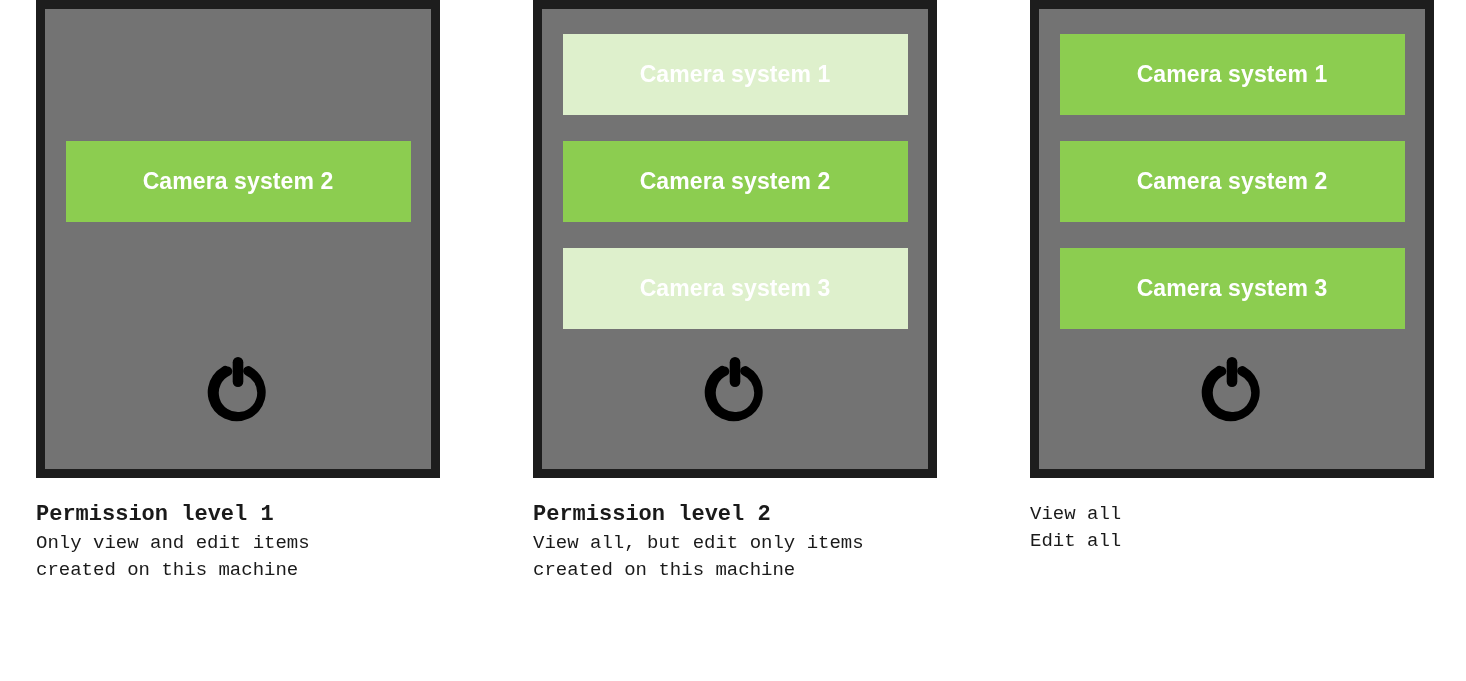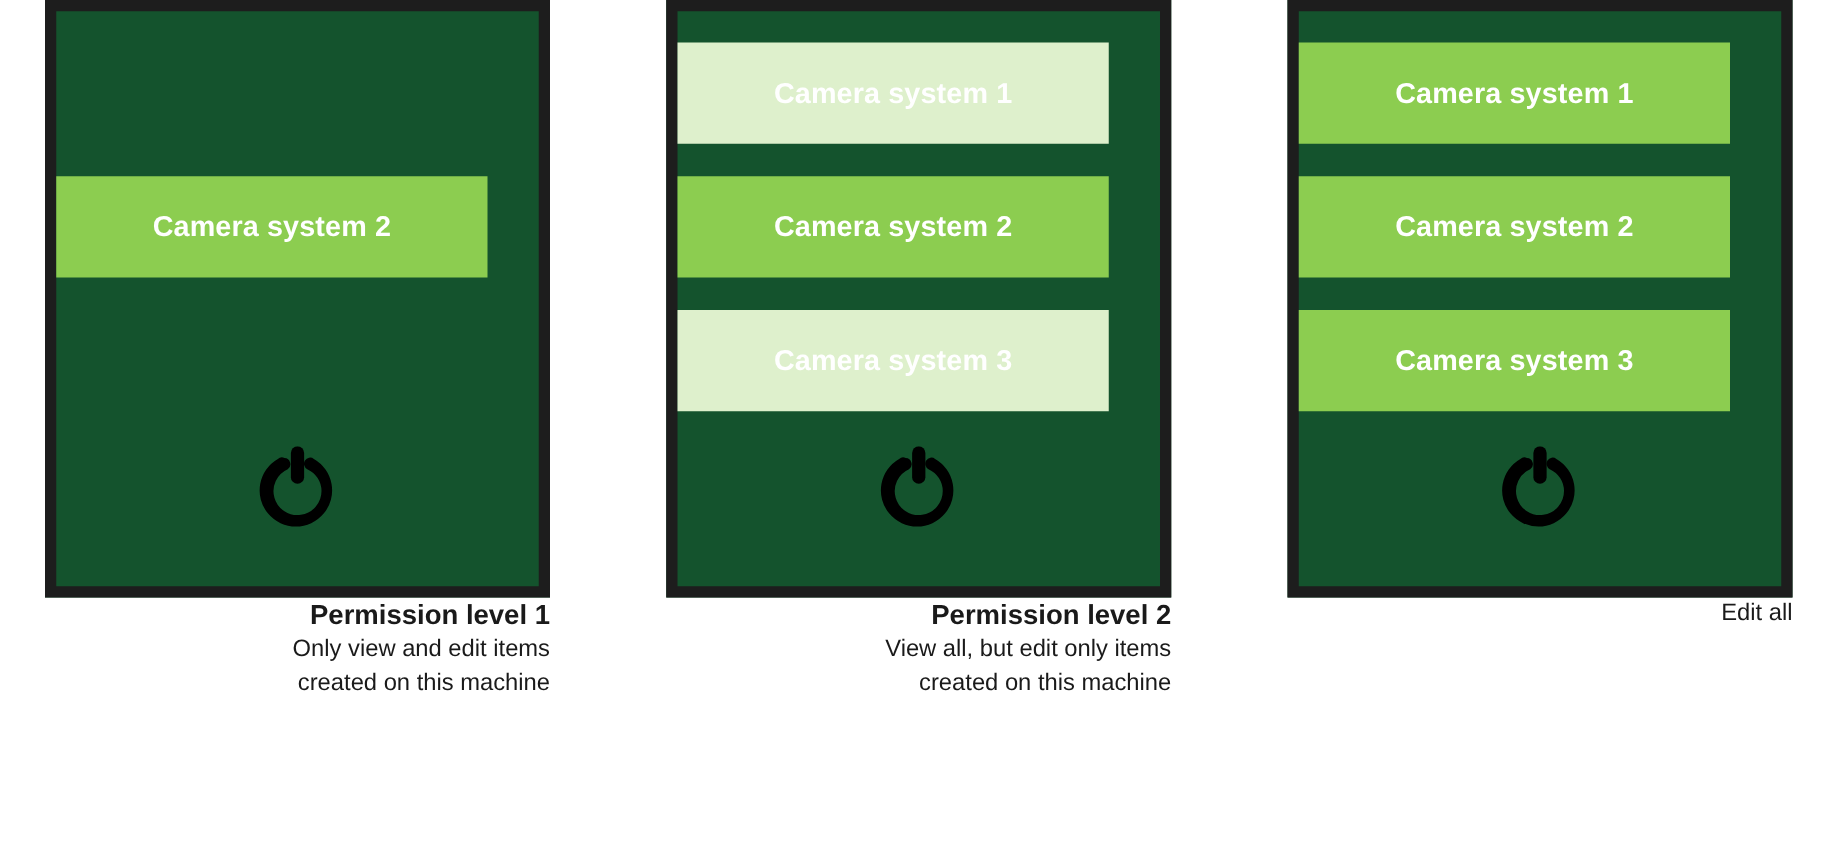--- a/index.html
+++ b/index.html
@@ -35,24 +35,25 @@
     align-items: center;
   }
   .column:last-child { margin-right: 0; }
 
   
   .panel {
     width: 404px;
     height: 478px;
     box-sizing: border-box;
     border: 9px solid #1d1d1d;
-    background: #14532d;
+    background: #737373;
     position: relative;
     display: flex;
     flex-direction: column;
+    align-items: center;
   }
 
   .slots {
     width: 345px;
     margin-top: 25px;
     display: flex;
     flex-direction: column;
     gap: 26px;
   }
 
@@ -90,22 +91,24 @@
     justify-content: center;
   }
   .power-icon-wrap svg {
     display: block;
     width: 62px;
     height: 65px;
   }
 
   
   .caption {
-    text-align: right;
+    margin-top: 23px;
+    text-align: left;
     width: 404px;
+    font-family: Liberation Mono, monospace;
   }
   .caption-title {
     font-size: 22px;
     font-weight: bold;
     color: #1a1a1a;
     line-height: 1.3;
   }
   .caption-line {
     font-size: 19px;
     font-weight: normal;
@@ -186,17 +189,18 @@
         </div>
       </div>
       <div class="power-icon-wrap">
         <svg viewBox="0 0 62 65" xmlns="http://www.w3.org/2000/svg" aria-hidden="true">
           <path fill="#000000" d="M20.6 9.4a4.9 4.9 0 0 1 2.6 8.9A19.2 19.2 0 1 0 50.2 35.8 19.2 19.2 0 0 0 38.8 18.3a4.9 4.9 0 1 1 5.3-8.2 29 29 0 1 1-28.8 0 4.9 4.9 0 0 1 5.3-0.7z"></path>
           <rect fill="#000000" x="25.7" y="0" width="10.6" height="30" rx="5.3"></rect>
         </svg>
       </div>
     </div>
     <div class="caption">
+      <div class="caption-line">View all</div>
       <div class="caption-line">Edit all</div>
     </div>
   </div>
 
 </div>
 
 </body></html>

